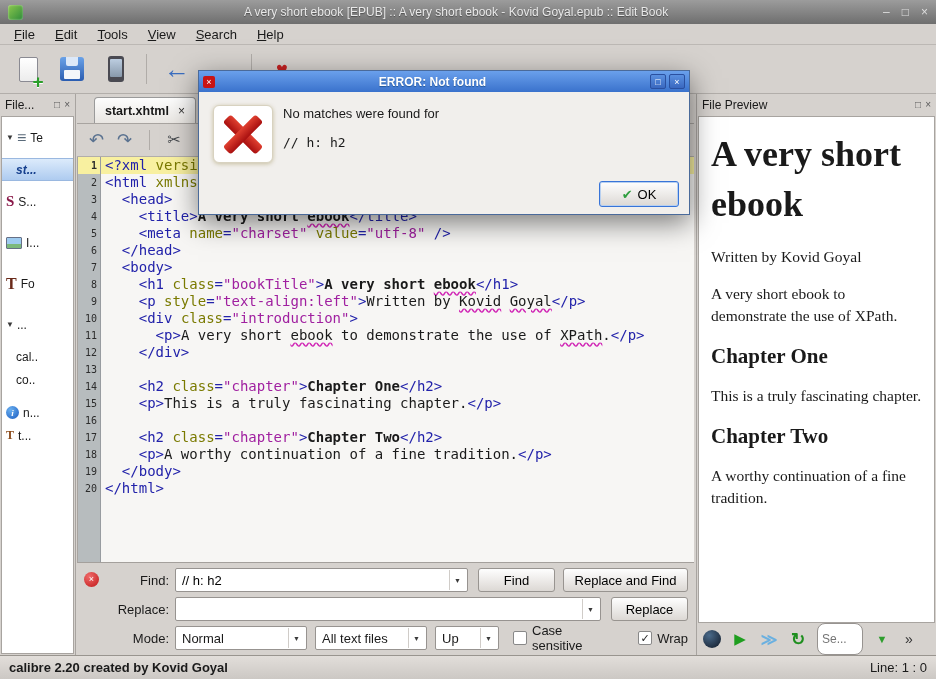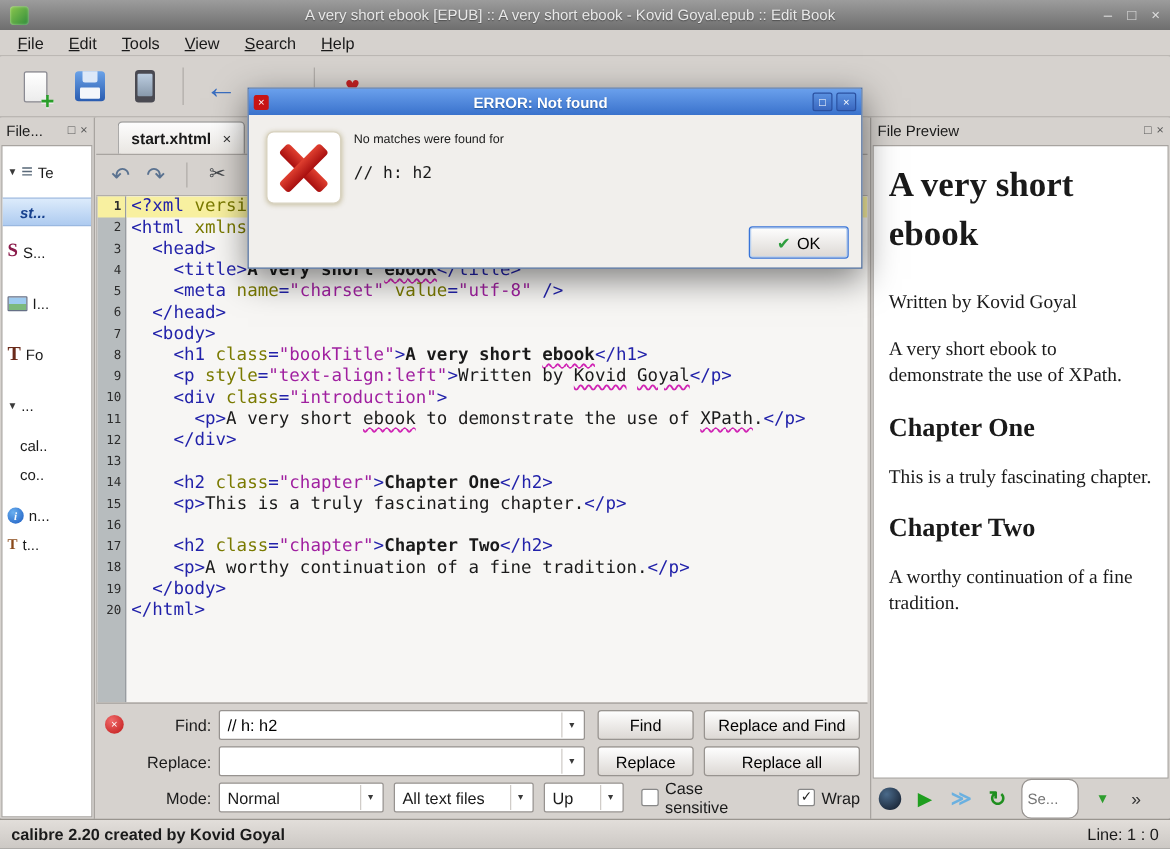--- a/index.html
+++ b/index.html
@@ -97,21 +97,21 @@
   .w-files{width:112px;flex:none;margin-left:8px;}
   .w-dir{width:64px;flex:none;margin-left:8px;}
   .cb{display:flex;align-items:center;gap:5px;}
   .cb.case{margin-left:14px;}
   .cb.wrapcb{margin-left:24px;}
   .cb .box{width:14px;height:14px;background:#fff;border:1px solid #888;border-radius:2px;font-size:11px;line-height:12px;text-align:center;color:#222;flex:none;}
 
   
   .right-dock{position:absolute;right:0;top:0;bottom:0;width:240px;border-left:1px solid #a8a4a0;display:flex;flex-direction:column;background:#d6d2ce;}
   .preview-content{flex:1;background:#fff;border:1px solid #a8a4a0;margin:0 1px;padding:8px 12px;font-family:"Liberation Serif",serif;overflow:hidden;}
-  .preview-content h1{font-size:28px;line-height:1.4;margin:4px 0 24px;}
+  .preview-content h1{font-size:36px;line-height:1.4;margin:4px 0 16px;}
   .preview-content h2{font-size:21px;margin:18px 0 16px;}
   .preview-content p{font-size:15.5px;line-height:1.38;margin:0 0 16px;}
   .preview-toolbar{height:32px;display:flex;align-items:center;gap:9px;padding:0 6px;flex:none;}
   .pvi{display:inline-flex;align-items:center;justify-content:center;width:20px;height:20px;}
   .pvi-web{width:18px;height:18px;border-radius:50%;background:radial-gradient(circle at 35% 30%,#4a6a8a,#101826);}
   .pvi-run{color:#1f9e1f;font-size:15px;}
   .pvi-follow{color:#6ab0e0;font-weight:bold;font-size:16px;}
   .pvi-refresh{color:#1f8f1f;font-weight:bold;font-size:17px;}
   .pvi-find-next{color:#2e9e2e;font-size:11px;}
   .pvi-overflow{color:#333;font-size:14px;}
@@ -129,21 +129,21 @@
   .dlg-title{flex:1;text-align:center;color:#fff;font-weight:bold;font-size:12px;text-shadow:0 1px 1px #00336688;}
   .dlg-btns{display:flex;gap:3px;flex:none;}
   .dlg-btns span{width:16px;height:15px;background:linear-gradient(#5a90e0,#3a68c0);border:1px solid #2a50a0;border-radius:2px;color:#fff;font-size:9px;display:flex;align-items:center;justify-content:center;}
   .dlg-body{position:relative;height:124px;}
   .err-card{position:absolute;left:14px;top:13px;width:60px;height:58px;background:#fff;border:1px solid #d8d2c0;border-radius:6px;box-shadow:0 1px 4px rgba(120,100,20,.35);display:flex;align-items:center;justify-content:center;}
   .err-x{position:relative;width:44px;height:44px;}
   .err-x::before,.err-x::after{content:"";position:absolute;left:-1px;top:17px;width:46px;height:11px;border-radius:3px;background:linear-gradient(#e04030,#a80f0f);}
   .err-x::before{transform:rotate(45deg);}
   .err-x::after{transform:rotate(-45deg);}
   .dlg-text{position:absolute;left:84px;top:14px;right:12px;}
-  .dlg-msg{font-size:10px;}
+  .dlg-msg{font-size:13px;}
   .dlg-query{margin-top:14px;font-size:13px;}
   .dlg-buttons{position:absolute;right:10px;bottom:9px;display:flex;gap:8px;}
   .dlg-buttons .btn{height:26px;padding:0 14px;}
   .btn-ok{border:1px solid var(--accent,#3874d8);box-shadow:0 0 0 1px #b8d0f0 inset;width:80px;}
   .okcheck{color:var(--ok-green,#2e9e3e);font-size:13px;margin-right:5px;}
 </style>
 </head>
 <body>
 
 <div class="titlebar">
@@ -315,21 +315,20 @@
       </div>
       <div class="find-row">
         <span class="find-lbl">Replace:</span>
         <div class="combo grow">
           <input value="" style="">
           <span class="arrow-box">
               <span>▼</span>
             </span>
         </div>
         <button class="btn btn-replace">Replace</button>
-        <button class="btn btn-ra">Replace all</button>
       </div>
       <div class="find-row">
         <span class="find-lbl">Mode:</span>
         <div class="combo w-mode">
           <span>Normal</span>
           <span class="arrow-box">▼</span>
         </div>
         <div class="combo w-files">
           <span>All text files</span>
           <span class="arrow-box">▼</span>

